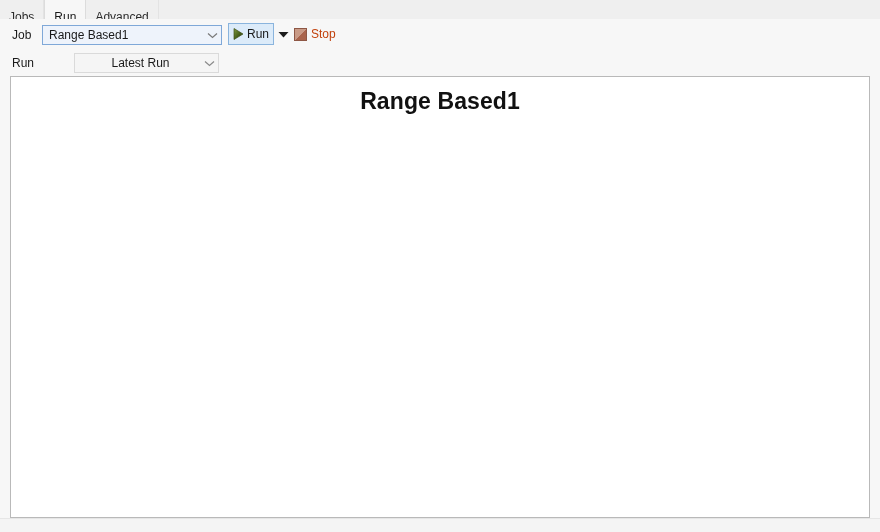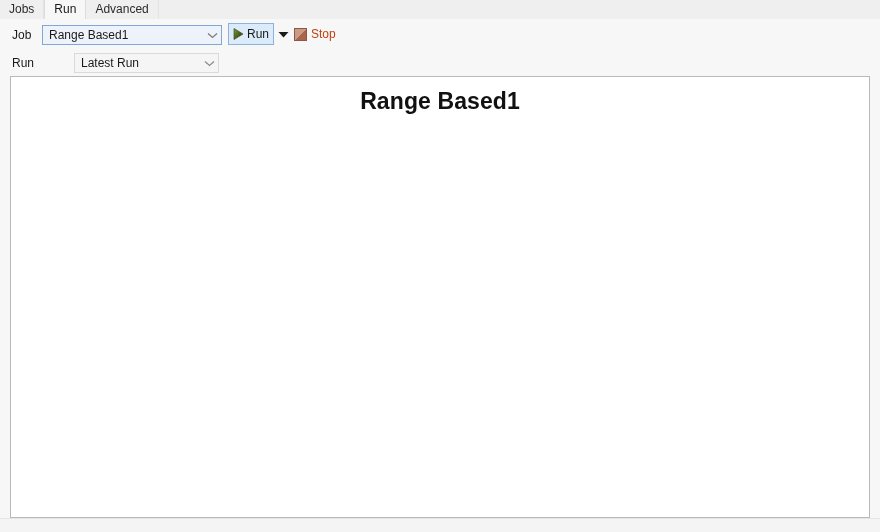--- a/index.html
+++ b/index.html
@@ -33,21 +33,21 @@
     width: 880px;
     height: 19px;
     background: #efefef;
     display: flex;
     align-items: flex-end;
     box-sizing: border-box;
   }
   .tab {
     height: 19px;
     line-height: 19px;
-    padding: 0 9px;
+    padding: 8px 9px;
     font-size: 12px;
     color: #2b2b2b;
     background: #efefef;
     box-sizing: border-box;
     white-space: nowrap;
     cursor: default;
     border-right: 1px solid #e3e3e3;
   }
   .tab.selected {
     background: #f7f7f7;
@@ -107,20 +107,21 @@
   }
   .combo-job {
     width: 180px;
     background: #eef3fb;
     border: 1px solid #7fa8d8;
   }
   .combo-run {
     width: 145px;
     background: #f5f5f5;
     border: 1px solid #dadada;
+    text-align: center;
   }
   .combo-text {
     flex: 1;
     overflow: hidden;
     white-space: nowrap;
     text-overflow: ellipsis;
   }
   .combo-caret {
     width: 18px;
     display: flex;

